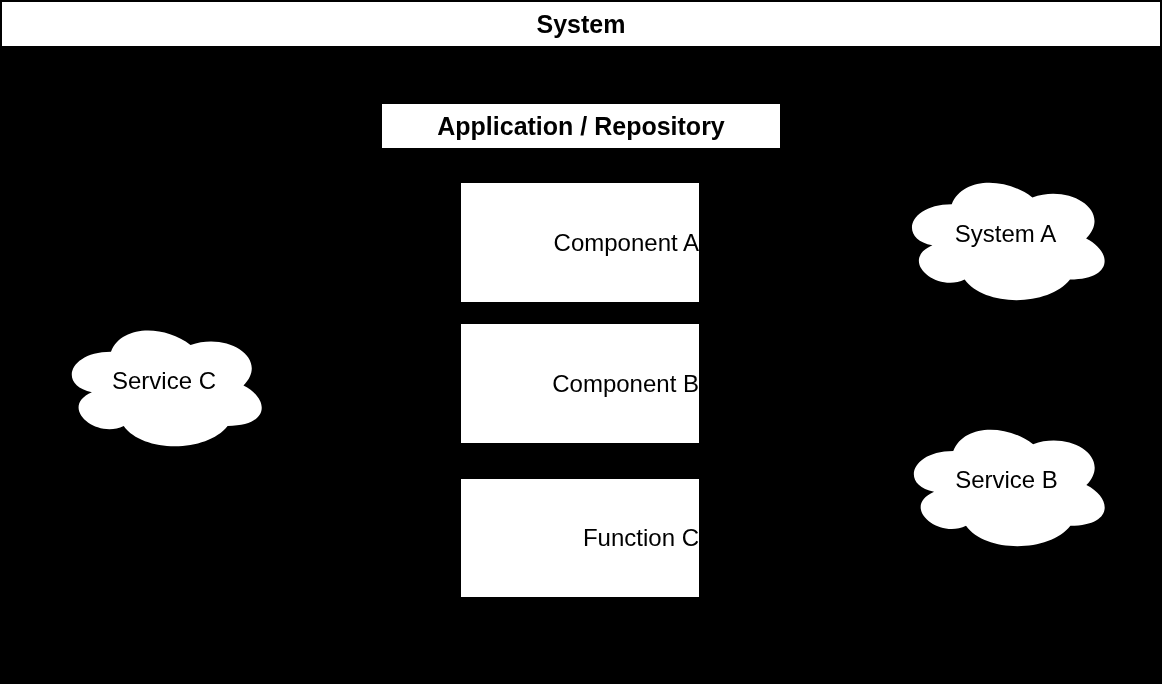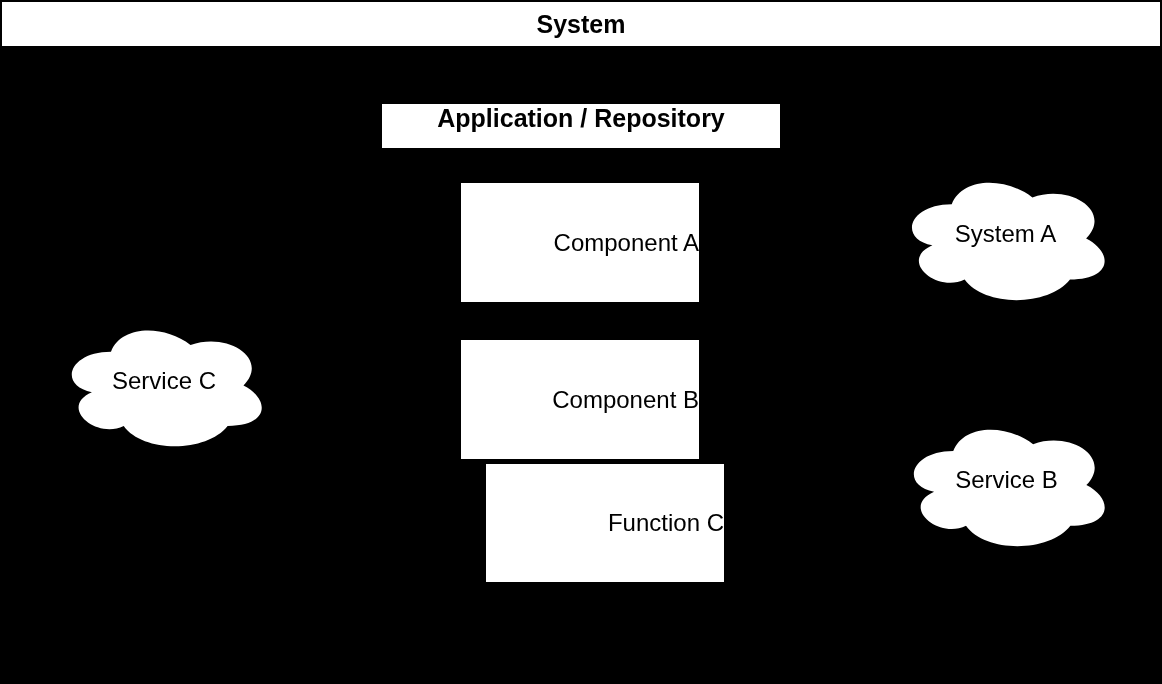--- a/index.html
+++ b/index.html
@@ -25,34 +25,34 @@
     background: var(--fill);
     border: 2px solid var(--ink);
     display: flex; align-items: center; justify-content: center;
     font-size: 25px; font-weight: bold;
   }
   .app-box {
     position: absolute;
     left: 382px; top: 104px;
     width: 398px; height: 44px;
     background: var(--fill);
-    display: flex; justify-content: center;
+    display: flex; align-items: center; justify-content: center;
     font-size: 25px; font-weight: bold;
   }
   .node {
     position: absolute;
     left: 461px;
     width: 238px; height: 119px;
     background: var(--fill);
     display: flex; align-items: center; justify-content: flex-end;
     font-size: 24px; font-weight: normal;
   }
   .node.comp-a { top: 183px; }
-  .node.comp-b { top: 340px; }
-  .node.func-c { top: 464px; height: 118px; margin-left: 25px; }
+  .node.comp-b { top: 324px; }
+  .node.func-c { top: 479px; height: 118px; }
   .cloud { position: absolute; }
   .cloud.cloud-a { left: 898px; top: 170px; width: 215px; height: 137px; }
   .cloud.cloud-b { left: 900px; top: 417px; width: 213px; height: 136px; }
   .cloud.cloud-c { left: 58px;  top: 318px; width: 212px; height: 135px; }
   .cloud svg { position: absolute; left: 0; top: 0; width: 100%; height: 100%; display: block; }
   .cloud path { fill: var(--fill); }
   .cloud .cloud-label {
     position: absolute;
     left: 0; right: 0; top: 0; bottom: 10px; 
     display: flex; align-items: center; justify-content: center;

